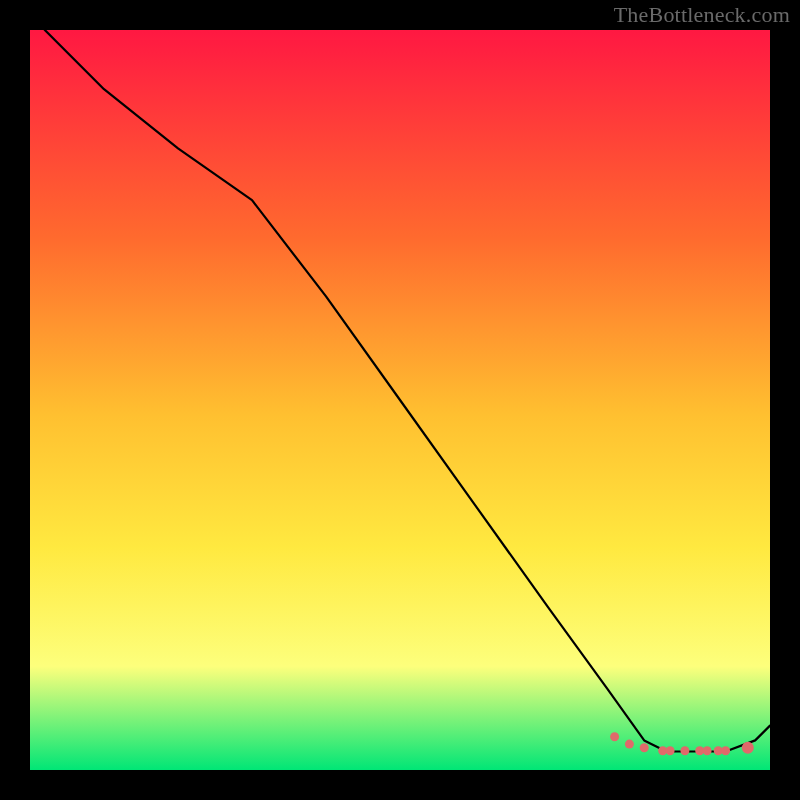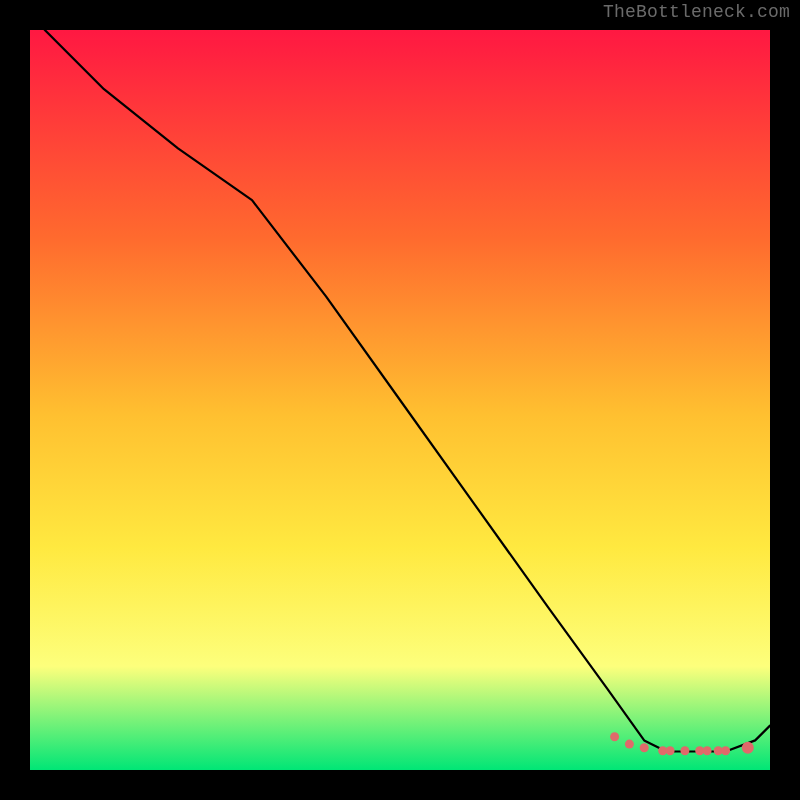--- a/index.html
+++ b/index.html
@@ -7,22 +7,22 @@
   .frame {
     position: relative;
     width: 800px;
     height: 800px;
     background: #000;
   }
   .watermark {
     position: absolute;
     top: 2px;
     right: 10px;
-    font-family: Liberation Mono, monospace;
-    font-size: 18px;
+    font-family: Liberation Serif, serif;
+    font-size: 22px;
     font-weight: 400;
     color: #6a6a6a;
     letter-spacing: 0.2px;
   }
   .plot {
     position: absolute;
     left: 30px;
     top: 30px;
     width: 740px;
     height: 740px;

